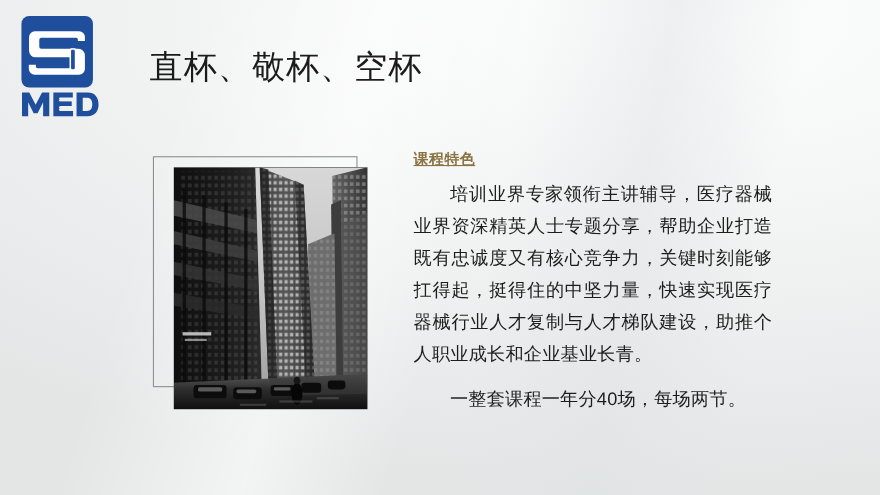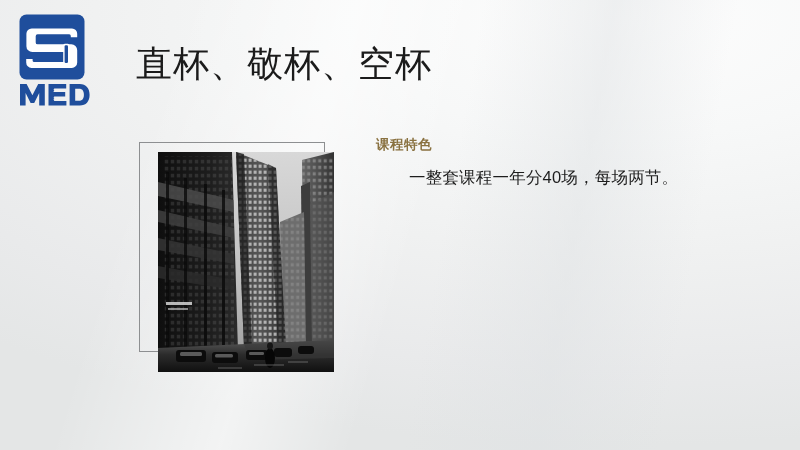--- a/index.html
+++ b/index.html
@@ -60,22 +60,22 @@
   .title-row {
     position: absolute;
     left: 136px;
     top: 36px;
     width: 600px;
     height: 56px;
     display: flex;
     align-items: center;
   }
   .title-seg {
-    font-family: Liberation Serif, serif;
-    font-size: 36px;
+    font-family: Liberation Mono, monospace;
+    font-size: 30px;
     line-height: 44px;
     color: #1b1b1b;
     letter-spacing: 1px;
     white-space: nowrap;
   }
   .title-gap {
     display: inline-block;
     width: 66px;
     flex: 0 0 66px;
   }
@@ -116,32 +116,33 @@
     top: 136px;
     width: 326px;
   }
   .sec-heading {
     font-size: 13.5px;
     font-weight: 700;
     color: #8a7241;
     letter-spacing: .5px;
     margin: 0 0 9px 0;
     line-height: 18px;
+    text-decoration: underline;
   }
   .body-para {
     font-size: 16.5px;
     line-height: 29px;
     color: #1d1d1d;
     margin: 0;
     text-indent: 2em;
     text-align: justify;
     text-justify: inter-ideograph;
     letter-spacing: .2px;
   }
-  .body-para + .body-para { margin-top: 0; }
+  .body-para + .body-para { margin-top: 12px; }
 </style>
 </head>
 <body>
 
 <div id="slide">
 
   <div class="logo">
     <div class="logo-mark">
       <svg width="66" height="66" viewBox="0 0 66 66" xmlns="http://www.w3.org/2000/svg">
         <rect x="0.5" y="0.5" width="65" height="65" rx="7" ry="7" fill="#1f4e9c"></rect>
@@ -293,16 +294,17 @@
           <rect x="96" y="212" width="30" height="2"></rect>
           <rect x="60" y="215" width="24" height="2"></rect>
           <rect x="130" y="209" width="20" height="2"></rect>
         </g>
       </svg>
     </div>
   </div>
 
   <div class="text-col">
     <h2 class="sec-heading">课程特色</h2>
+    <p class="body-para">培训业界专家领衔主讲辅导，医疗器械业界资深精英人士专题分享，帮助企业打造既有忠诚度又有核心竞争力，关键时刻能够扛得起，挺得住的中坚力量，快速实现医疗器械行业人才复制与人才梯队建设，助推个人职业成长和企业基业长青。</p>
     <p class="body-para">一整套课程一年分40场，每场两节。</p>
   </div>
 
 </div>
 
 </body></html>

